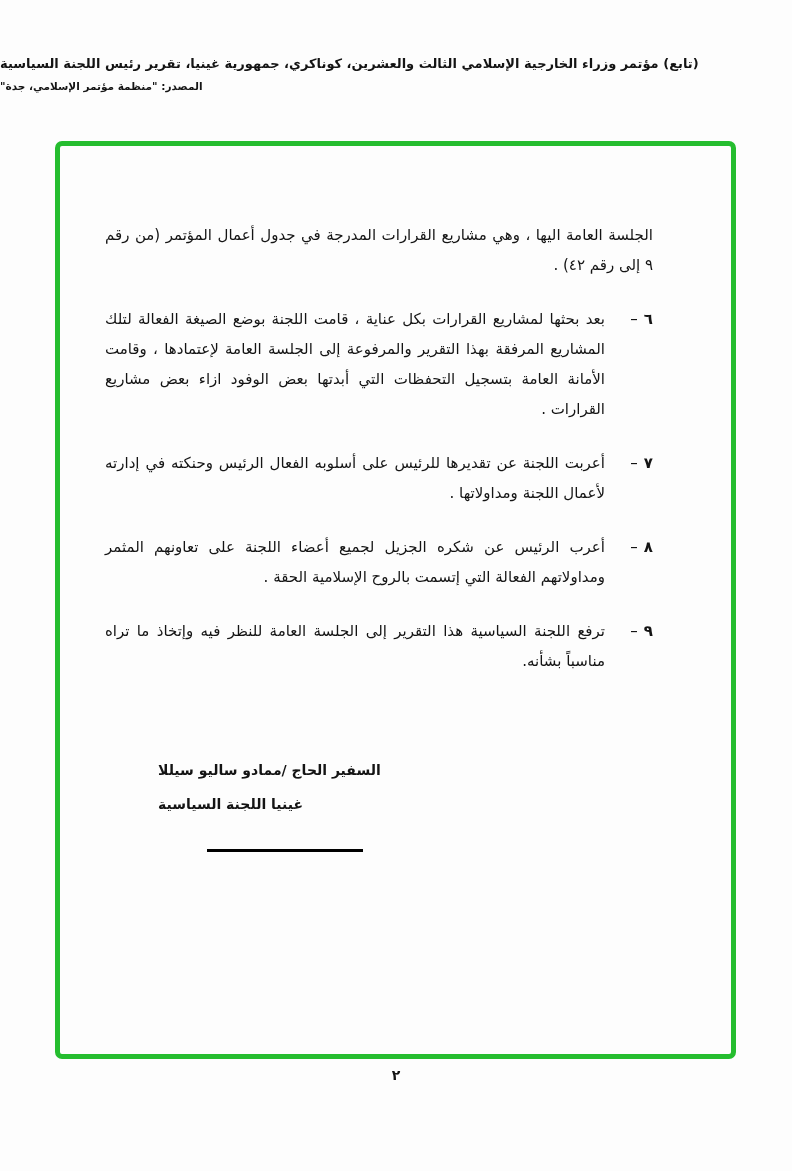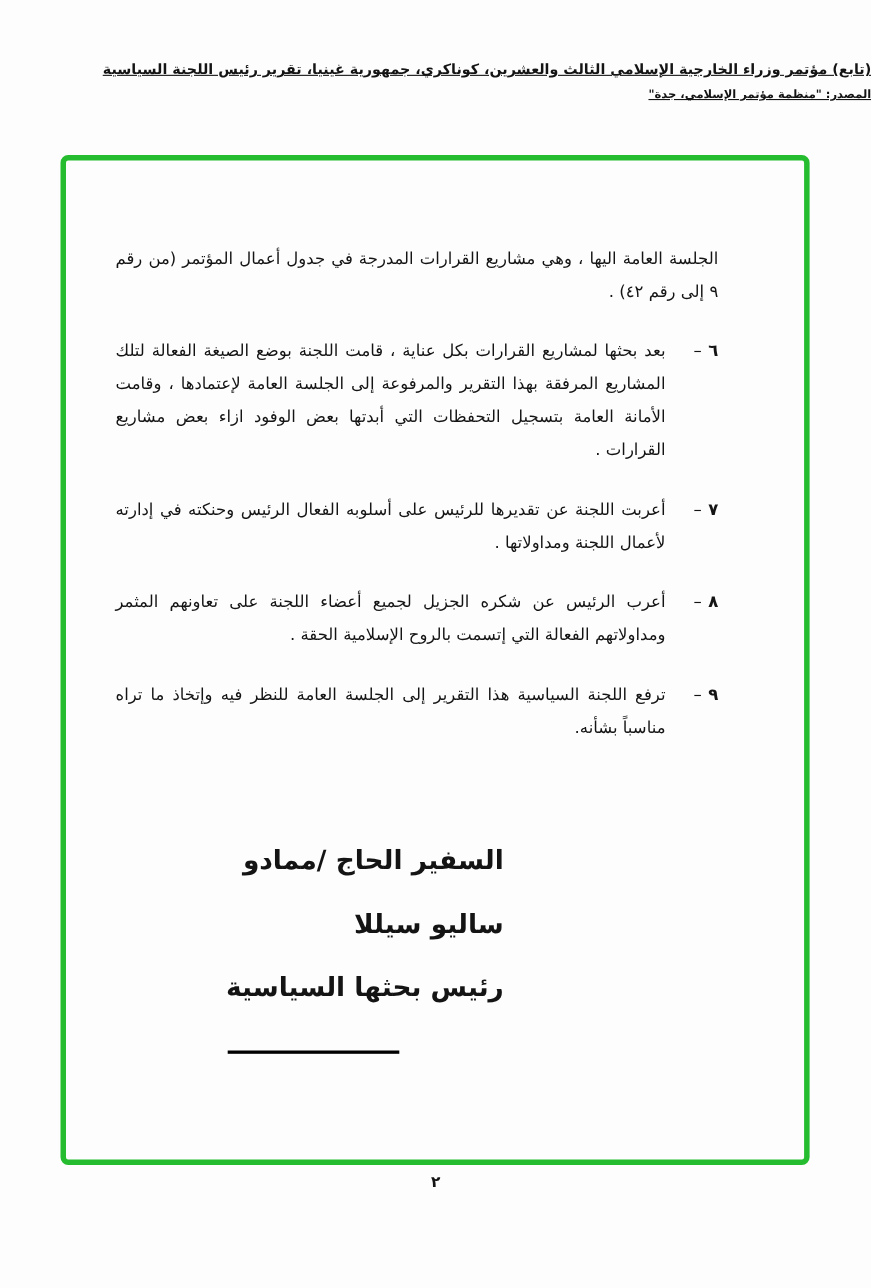--- a/index.html
+++ b/index.html
@@ -8,23 +8,22 @@
     background: #fdfdfd;
     position: relative;
     font-family: "DejaVu Sans", sans-serif;
     color: #141414;
     overflow: hidden;
   }
 
   .header {
     position: absolute;
     top: 56px; left: 0; width: 100%;
-    text-align: right;
+    text-align: left;
     direction: rtl;
-    text-decoration: underline;
   }
   .header-title { font-size: 13px; font-weight: bold; letter-spacing: 0; }
   .header-source { font-size: 10.5px; font-weight: bold; margin-top: 9px; }
 
   .frame {
     position: absolute;
     left: 55px; top: 141px;
     width: 681px; height: 918px;
     border: 5px solid #25bd2f;
     border-radius: 7px;
@@ -48,23 +47,23 @@
     flex: 0 0 48px;
     white-space: nowrap;
     font-weight: bold;
   }
   .item-dash { margin-right: 6px; font-weight: normal; }
   .item-text { flex: 1; text-align: justify; }
 
   .signature {
     width: 300px;
     margin: 78px 195px 0 0;
-    text-align: right;
+    text-align: left;
     font-weight: bold;
-    font-size: 24px;
+    font-size: 14px;
     line-height: 2.4;
   }
 
   .sig-rule {
     width: 156px;
     height: 0;
     border-top: 3px solid #000;
     margin: 28px 290px 0 0;
   }
 
@@ -106,20 +105,20 @@
     <span class="item-text">أعرب الرئيس عن شكره الجزيل لجميع أعضاء اللجنة على تعاونهم المثمر ومداولاتهم الفعالة التي إتسمت بالروح الإسلامية الحقة .</span>
   </div>
 
   <div class="item">
     <span class="item-num"><span>٩</span><span class="item-dash">–</span></span>
     <span class="item-text">ترفع اللجنة السياسية هذا التقرير إلى الجلسة العامة للنظر فيه وإتخاذ ما تراه مناسباً بشأنه.</span>
   </div>
 
   <div class="signature">
     <div>السفير الحاج /ممادو ساليو سيللا</div>
-    <div>رئيس بحثها السياسية</div>
+    <div>غينيا اللجنة السياسية</div>
   </div>
 
   <div class="sig-rule"></div>
 
 </div>
 
 <div class="page-number">٢</div>
 
 </body></html>

